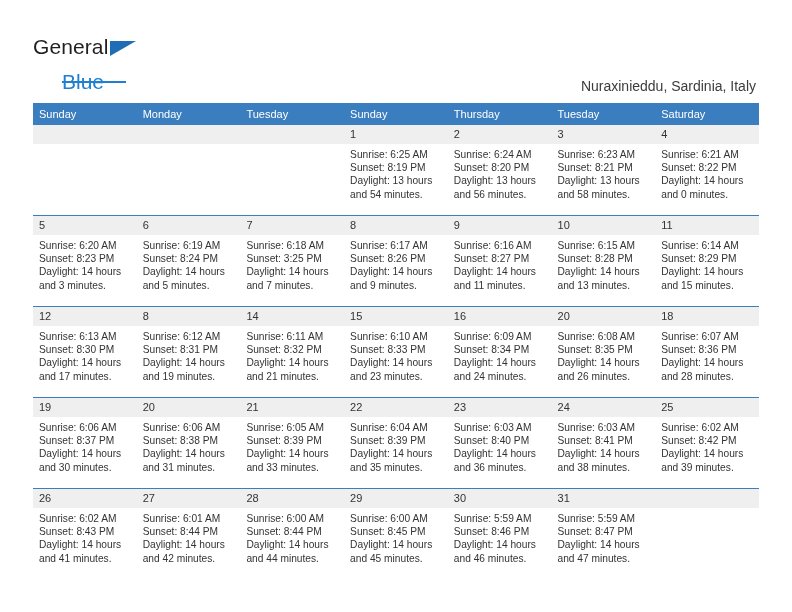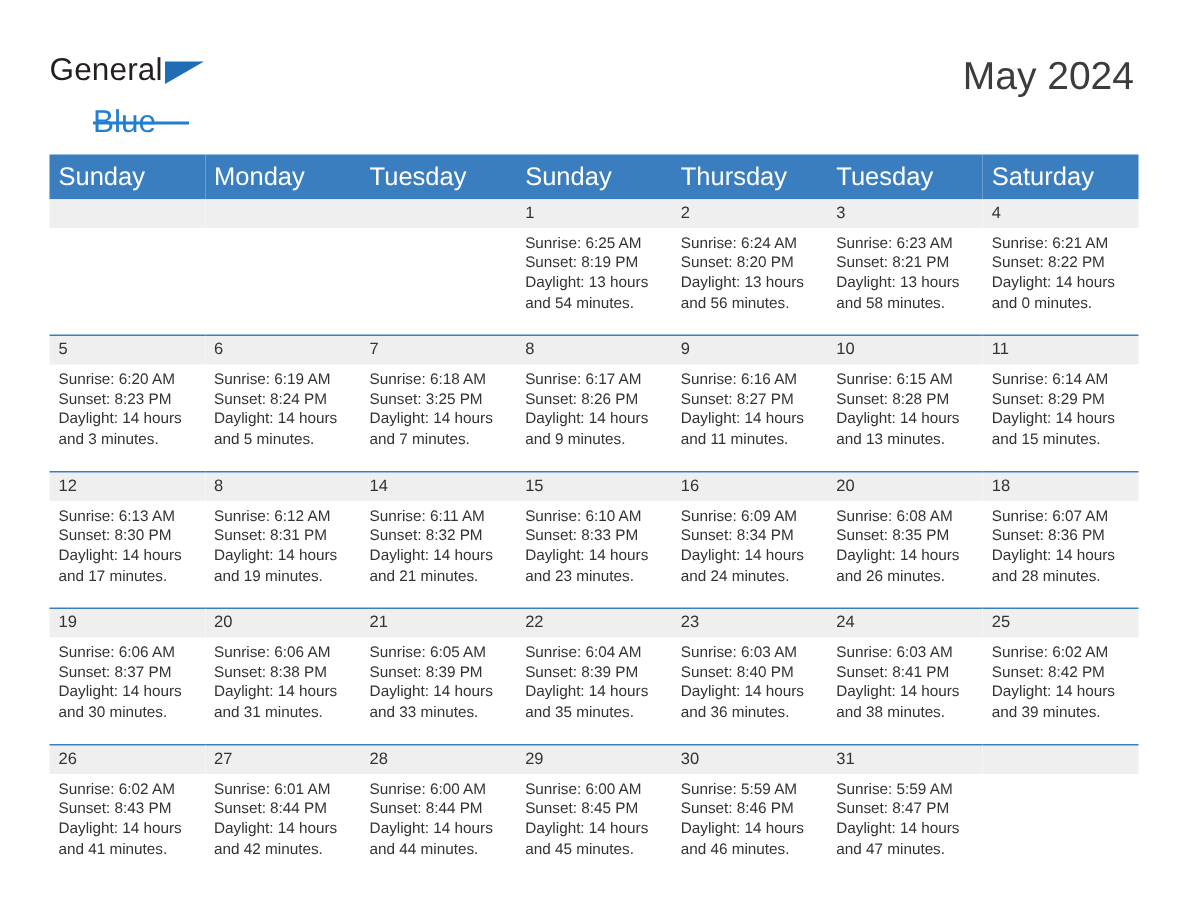--- a/index.html
+++ b/index.html
@@ -101,21 +101,21 @@
     width: 726px;
   }
   table.cal {
     border-collapse: collapse;
     width: 726px;
     table-layout: fixed;
   }
   table.cal th {
     background: #3a7ebf;
     color: #ffffff;
-    font-size: 17px;
+    font-size: 11px;
     font-weight: normal;
     text-align: left;
     padding: 5px 0 5px 6px;
     height: 12px;
     border: none;
   }
   td.daycell {
     vertical-align: top;
     padding: 0;
     border: none;
@@ -157,21 +157,21 @@
 
   <div class="header">
 
     <div class="logo">
       <span class="logo-general">General</span>
       <span class="logo-tri"></span>
       <span class="logo-blue">Blue</span>
       <span class="logo-underline"></span>
     </div>
 
-    <div class="title">May 2024</div>
+    <div class="subtitle">Nuraxinieddu, Sardinia, Italy</div>
   </div>
 
   <div class="calendar">
     <table class="cal">
       <thead>
         <tr>
           <th>Sunday</th>
           <th>Monday</th>
           <th>Tuesday</th>
           <th>Sunday</th>

